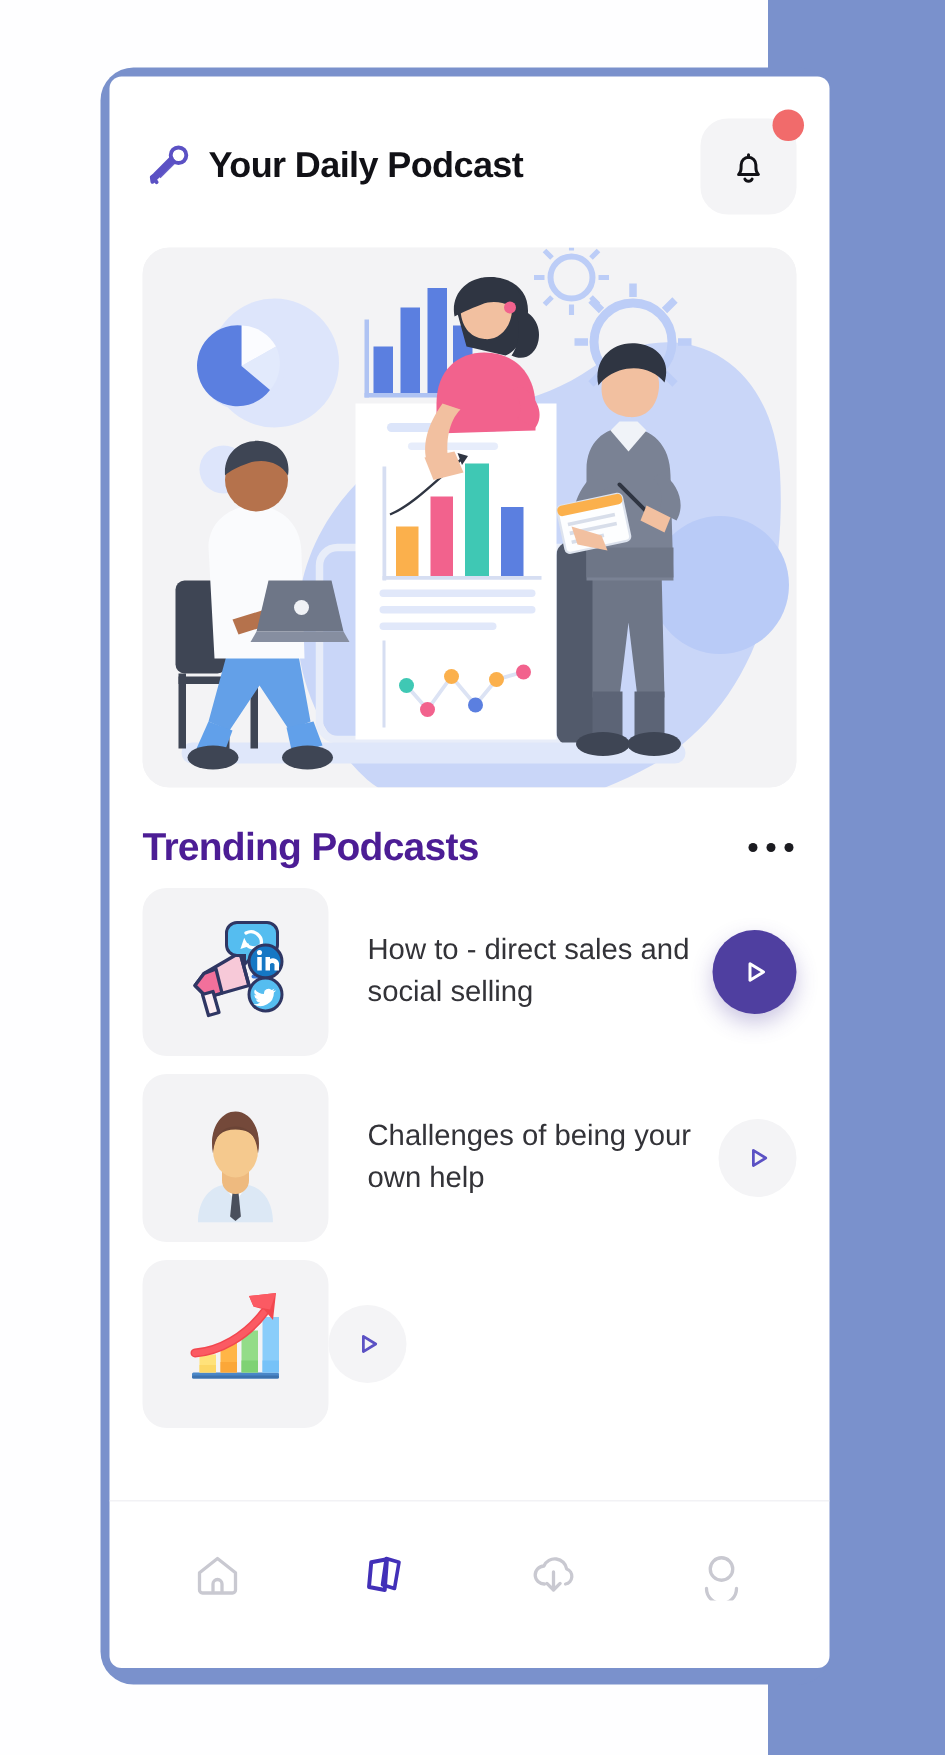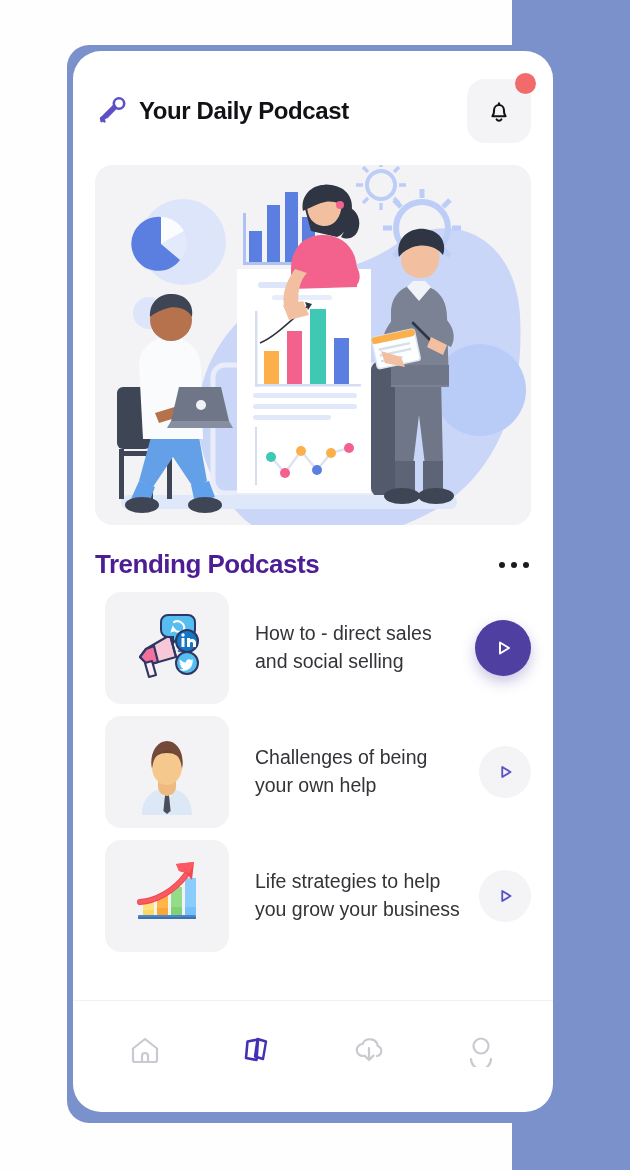--- a/index.html
+++ b/index.html
@@ -39,21 +39,21 @@
   }
 
   
   .phone {
     position: absolute;
     left: 73px;
     top: 51px;
     width: 480px;
     height: 1061px;
     background: #FFFFFF;
-    border-radius: 28px;
+    border-radius: 8px;
     overflow: hidden;
     display: flex;
     flex-direction: column;
   }
 
   
   .app-header {
     display: flex;
     align-items: center;
     padding: 28px 22px 10px 22px;
@@ -126,21 +126,21 @@
     padding: 8px 2px;
   }
   .more-btn i {
     display: block;
     width: 6px; height: 6px;
     border-radius: 50%;
     background: #1B1B20;
   }
 
   
-  .podcast-list { padding: 6px 22px 0 32px; flex: 1 1 auto; }
+  .podcast-list { padding: 6px 22px 0 22px; flex: 1 1 auto; }
   .podcast-row {
     display: flex;
     align-items: center;
     margin-bottom: 12px;
     cursor: pointer;
   }
   .thumb {
     width: 124px;
     height: 112px;
     border-radius: 16px;
@@ -464,21 +464,20 @@
             <rect x="47" y="34" width="11" height="28" fill="#93DC88"></rect>
             <rect x="47" y="54" width="11" height="8" fill="#7FD274"></rect>
             <rect x="61" y="25" width="11" height="37" fill="#8ACDFA"></rect>
             <rect x="61" y="54" width="11" height="8" fill="#76C2F8"></rect>
             <path d="M16 49 C32 48 50 38 62 22" fill="none" stroke="#F2474F" stroke-width="6" stroke-linecap="round"></path>
             <path d="M16 49 C32 48 50 38 62 22" fill="none" stroke="#FB5A63" stroke-width="4" stroke-linecap="round"></path>
             <path d="M52 11 L70 9 L68 27 L62 20 L55 18 Z" fill="#F2474F"></path>
             <path d="M52 11 L70 9 L66 20 L55 18 Z" fill="#FB5A63"></path>
           </svg>
         </div>
-        <span class="row-title">Life strategies to help you grow your business</span>
         <button class="play-btn">
           <svg width="22" height="22" viewBox="0 0 24 24">
             <path d="M9 6.5 L18 12 L9 17.5 Z" fill="none" stroke="#5B51C4" stroke-width="2" stroke-linejoin="round"></path>
           </svg>
         </button>
       </div>
     </div>
 
     <div class="bottom-nav">
       <button class="nav-btn">

